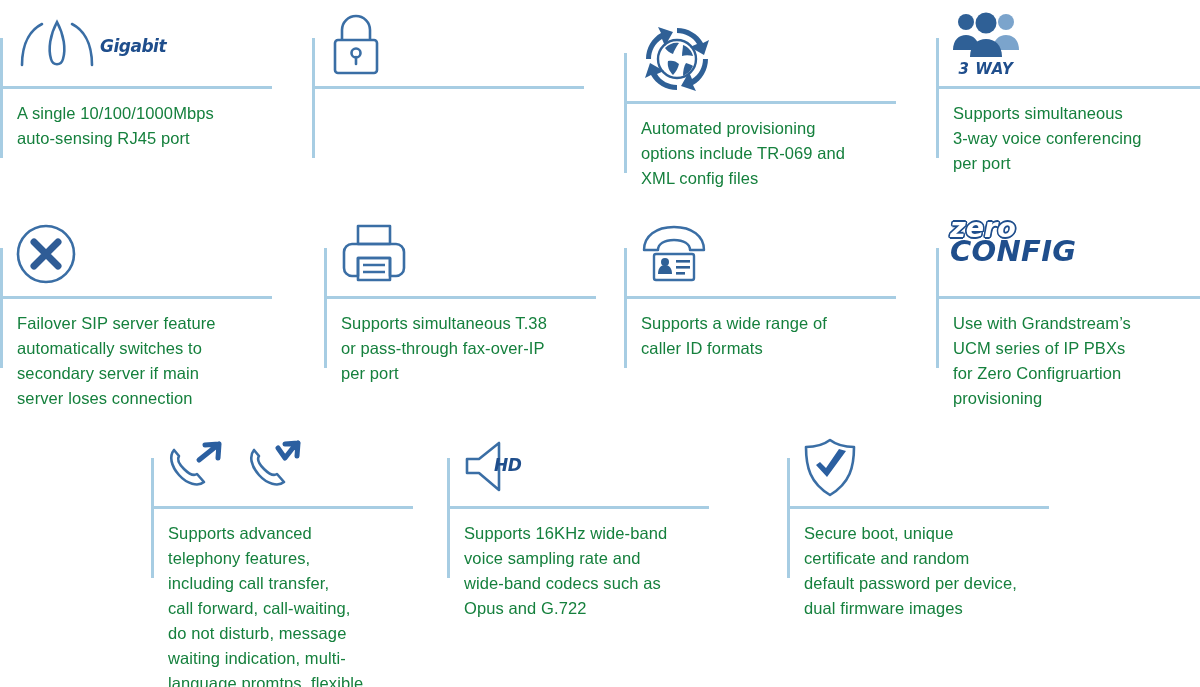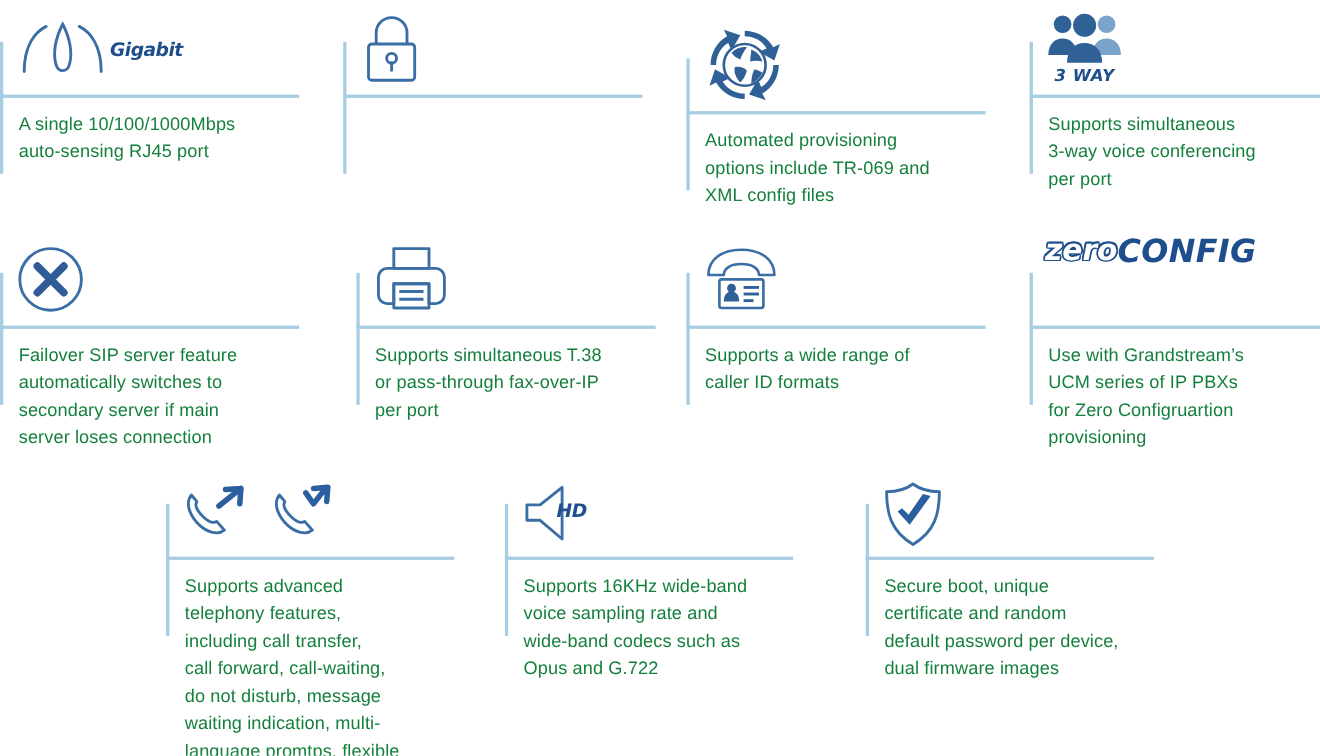--- a/index.html
+++ b/index.html
@@ -89,21 +89,21 @@
     flex-direction: column;
     align-items: center;
   }
   .threeway-label {
     font-size: 15px;
     letter-spacing: 0.5px;
     margin-top: -2px;
   }
   .zero-wrap {
     display: flex;
-    flex-direction: row;
+    flex-direction: column;
     align-items: flex-start;
     line-height: 0.86;
   }
   .zero-top {
     font-size: 27px;
     -webkit-text-stroke: 0px;
     color: #ffffff;
     text-shadow:
       -1.6px 0 #1f4e8c, 1.6px 0 #1f4e8c,
       0 -1.6px #1f4e8c, 0 1.6px #1f4e8c,
@@ -298,21 +298,21 @@
     <div class="body-text" style="top:91px; width:265px;">Supports advanced
 telephony features,
 including call transfer,
 call forward, call-waiting,
 do not disturb, message
 waiting indication, multi-
 language promtps, flexible
 dial plan and more</div>
   </div>
 
-  <div class="cell" style="left:459px; top:430px; width:300px; height:200px;">
+  <div class="cell" style="left:447px; top:430px; width:300px; height:200px;">
     <div class="v-rule" style="top:28px; height:120px;"></div>
     <div class="h-rule" style="top:76px; width:262px;"></div>
     <div class="icon-box" style="height:76px;">
       <div style="position:relative;">
         <svg class="ico" width="78" height="56" viewBox="0 0 78 56">
           <path d="M6 19 L18 19 L38 3 L38 50 L18 33 L6 33 Z" fill="none" stroke="#3a6ea5" stroke-width="2.6" stroke-linejoin="round"></path>
         </svg>
         <span class="logo-text hd-label" style="position:absolute; left:33px; top:15px;">HD</span>
       </div>
     </div>

